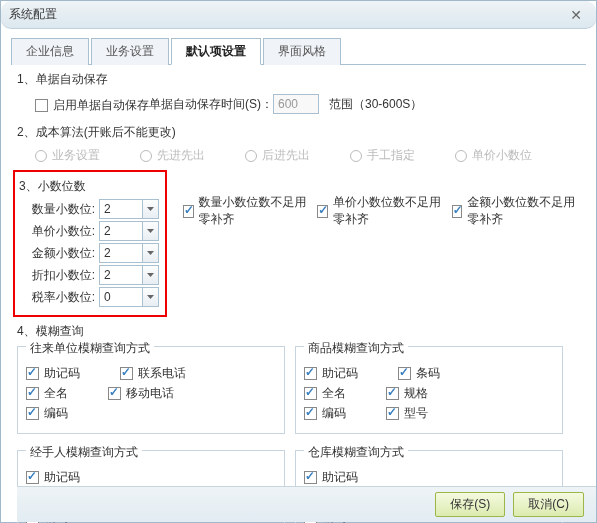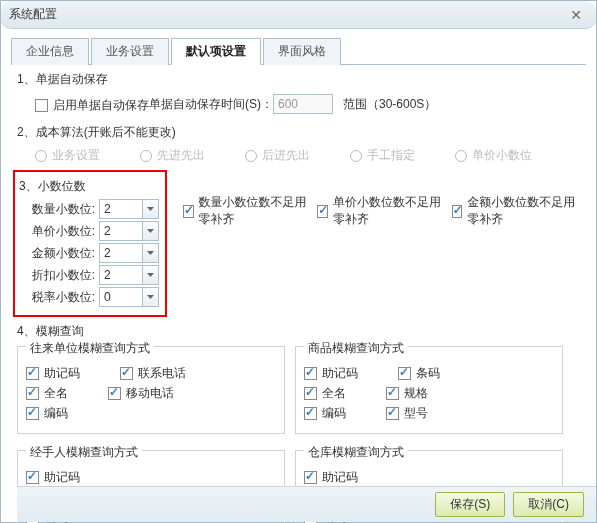--- a/index.html
+++ b/index.html
@@ -64,21 +64,21 @@
     <div class="section">
       <div class="section-title">1、单据自动保存</div>
       <div class="section-body">
         <div class="autosave-row">
           <div class="row">
             <span class="checkbox"></span>
             <span>启用单据自动保存</span>
           </div>
           <div class="row">
             <span>单据自动保存时间(S)：</span>
-            <input class="input-box readonly" style="width: 60px;" readonly="" value="600">
+            <input class="input-box readonly" style="width: 46px;" readonly="" value="600">
             <span class="range-label">范围（30-600S）</span>
           </div>
         </div>
       </div>
     </div>
 
     <div class="section">
       <div class="section-title">2、成本算法(开账后不能更改)</div>
       <div class="cost-radios">
         <div class="opt">

